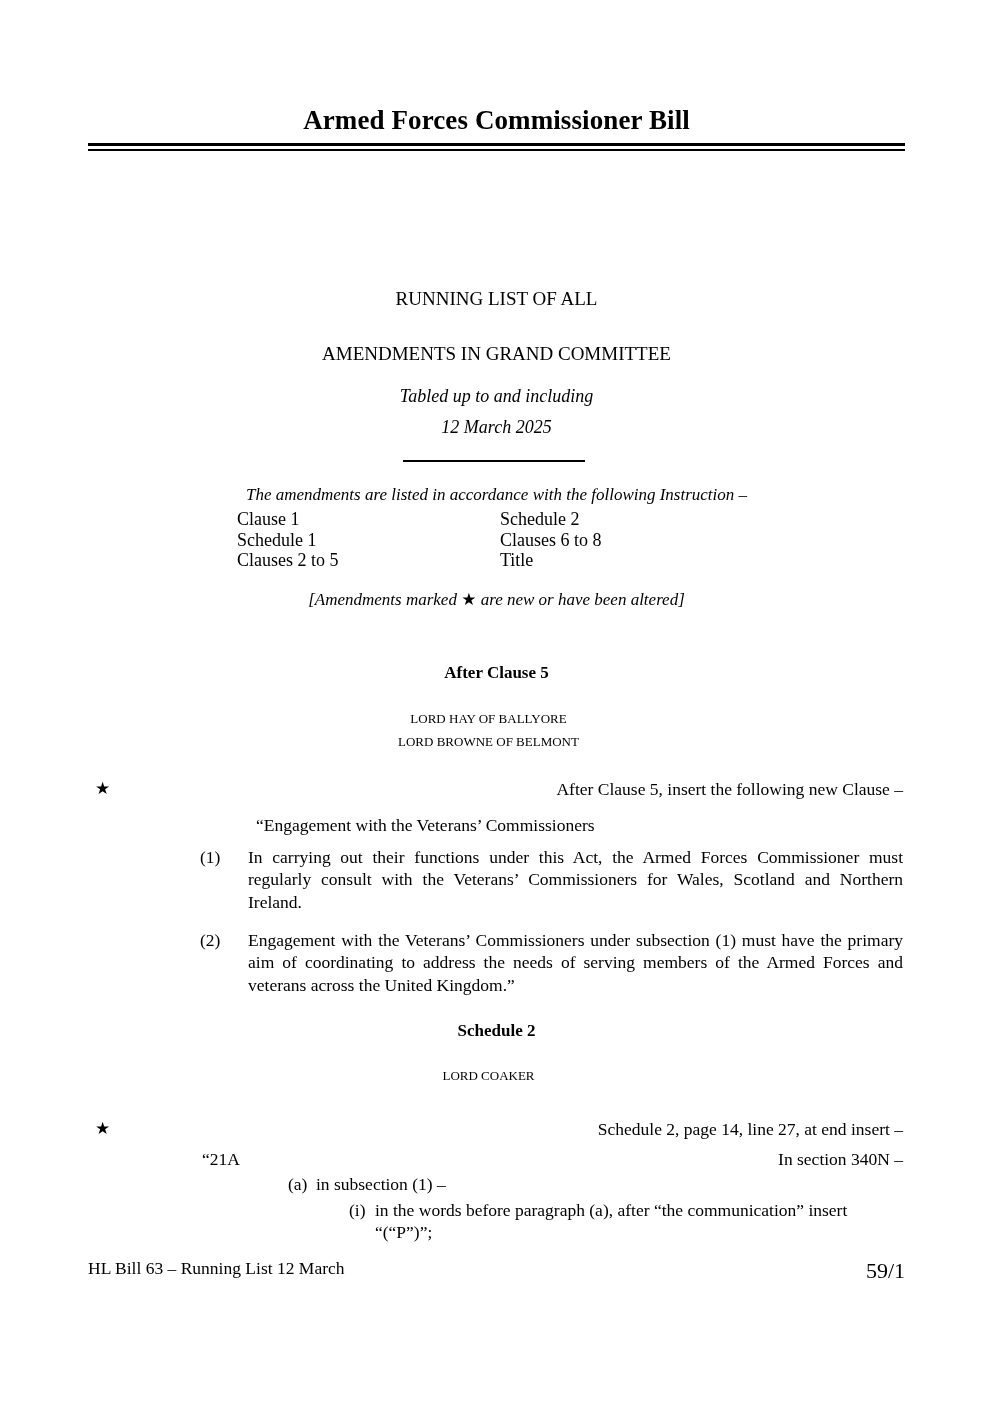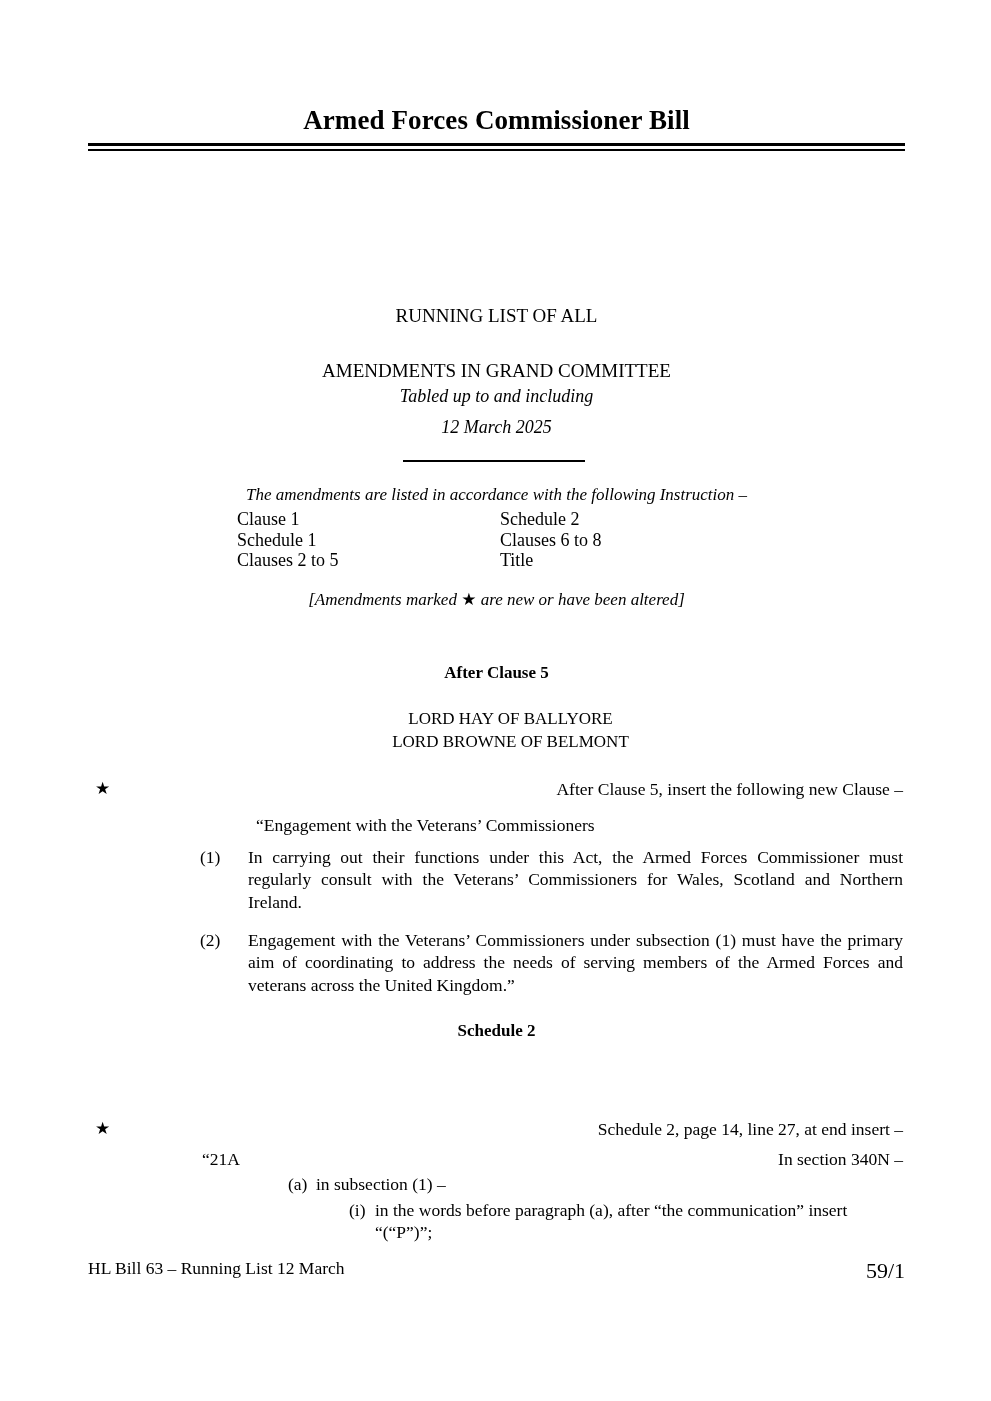--- a/index.html
+++ b/index.html
@@ -50,22 +50,22 @@
     background: #000;
   }
 
   
   .center-block {
     position: absolute;
     left: 88px;
     width: 817px;
     text-align: center;
   }
-  .running-line-1 { top: 305px; font-size: 19px; }
-  .running-line-2 { top: 343px; font-size: 19px; margin-top: 17px; }
+  .running-line-1 { top: 288px; font-size: 19px; }
+  .running-line-2 { top: 343px; font-size: 19px; }
   .tabled-line    { top: 386px; font-size: 18px; font-style: italic; }
   .date-line      { top: 417px; font-size: 18px; font-style: italic; }
 
   .short-rule {
     position: absolute;
     left: 403px;
     top: 460px;
     width: 182px;
     height: 1.6px;
     background: #000;
@@ -112,24 +112,24 @@
   .sec-heading {
     position: absolute;
     left: 88px;
     width: 817px;
     text-align: center;
     font-size: 17px;
     font-weight: bold;
   }
   .sec-sponsors {
     position: absolute;
-    left: 102px;
-    width: 817px;
-    text-align: center;
-    font-size: 17px;
+    left: 80px;
+    width: 817px;
+    text-align: center;
+    font-size: 13px;
     line-height: 23px;
   }
 
   #after-clause-5-heading { top: 663px; }
   #sponsors-1            { top: 707px; }
   #schedule-2-heading    { top: 1021px; }
   #sponsors-2            { top: 1064px; }
 
   
   .amend-star {
@@ -288,20 +288,21 @@
     <span class="num">(1)</span>
     <span class="body">In carrying out their functions under this Act, the Armed Forces Commissioner must regularly consult with the Veterans’ Commissioners for Wales, Scotland and Northern Ireland.</span>
   </div>
 
   <div class="sub-row" id="sub-2">
     <span class="num">(2)</span>
     <span class="body">Engagement with the Veterans’ Commissioners under subsection (1) must have the primary aim of coordinating to address the needs of serving members of the Armed Forces and veterans across the United Kingdom.”</span>
   </div>
 
   <div class="sec-heading" id="schedule-2-heading">Schedule 2</div>
+  <div class="sec-sponsors" id="sponsors-2">LORD COAKER</div>
 
   <div class="amend-star" id="star-2">★</div>
   <div class="amend-lead" id="lead-2">Schedule 2, page 14, line 27, at end insert –</div>
 
   <div class="nest" id="nest-21a">
     <span class="num">“21A</span>
     <span class="body">In section 340N –</span>
   </div>
 
   <div class="nest" id="nest-a">

